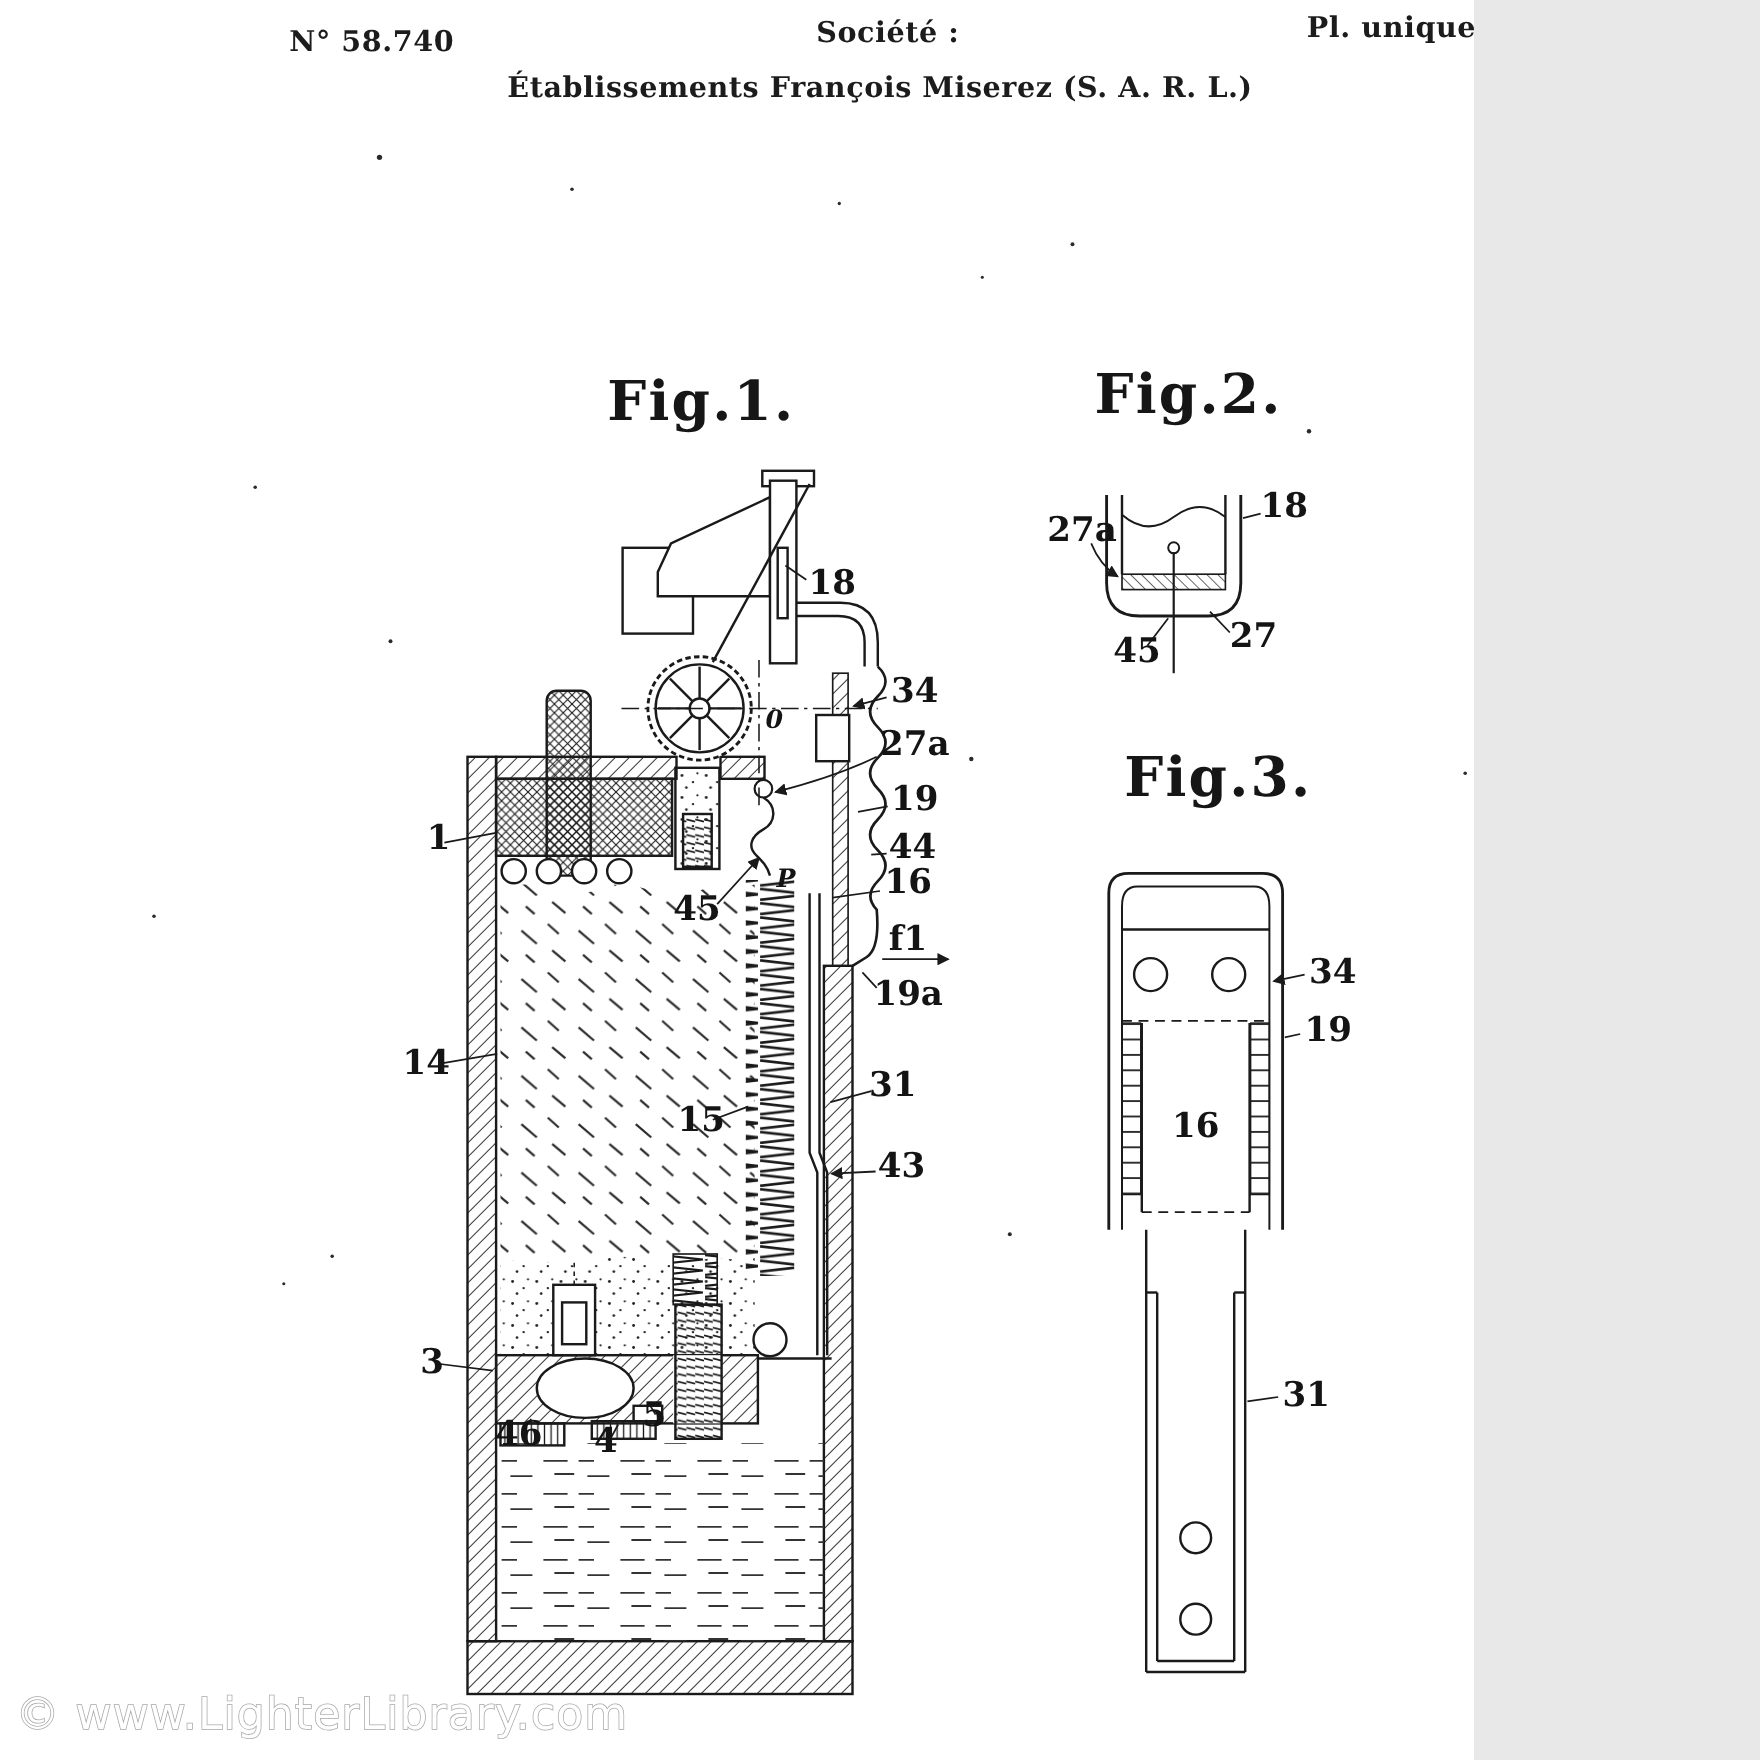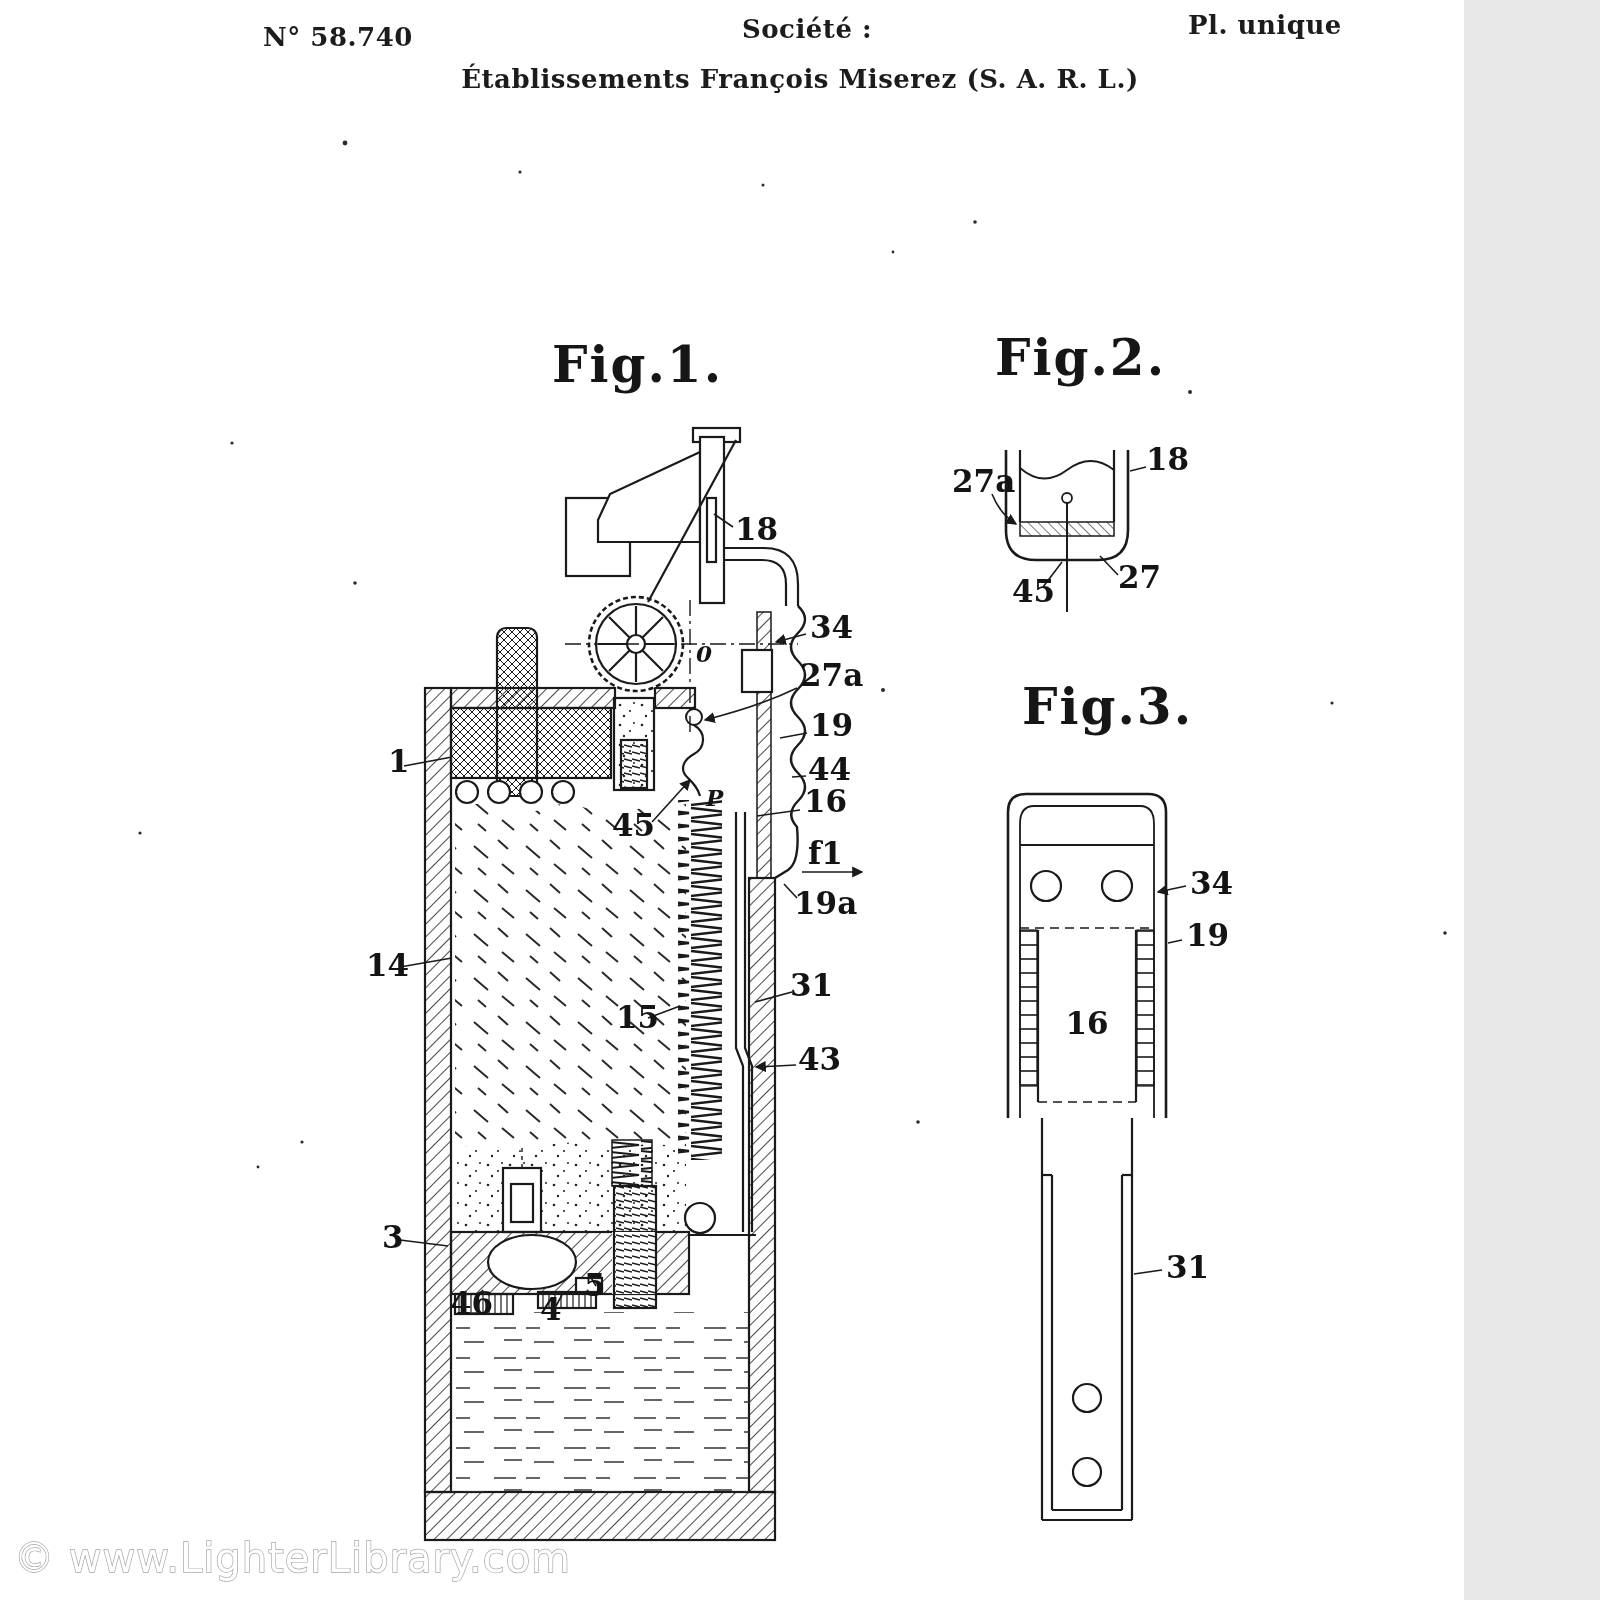--- a/index.html
+++ b/index.html
@@ -1,16 +1,16 @@
 <!DOCTYPE html>
 <html><head>
 <meta charset="utf-8">
 <style>
   html,body{margin:0;padding:0;background:#e8e8e8;}
-  .page{position:relative;width:1464px;height:1600px;background:#ffffff;overflow:hidden;}
+  .page{position:relative;width:1340px;height:1600px;background:#ffffff;overflow:hidden;}
   svg{display:block;}
   text{stroke:none;}
   .hdr{font:700 26px "DejaVu Serif", serif; fill:#1c1c1c; letter-spacing:0.5px;}
   .figtitle{font:700 50px "DejaVu Serif", serif; fill:#161616; letter-spacing:2px;}
   .lbl{font:700 31px "DejaVu Serif", serif; fill:#141414;}
   .lbl-sm{font:700 23px "DejaVu Serif", serif; fill:#141414; font-style:italic;}
   .wm{font:400 40px "DejaVu Sans", sans-serif; fill:#ffffff; stroke:#a8a8a8; stroke-width:1.4px; paint-order:stroke fill; letter-spacing:1px;}
 </style>
 </head>
 <body>

